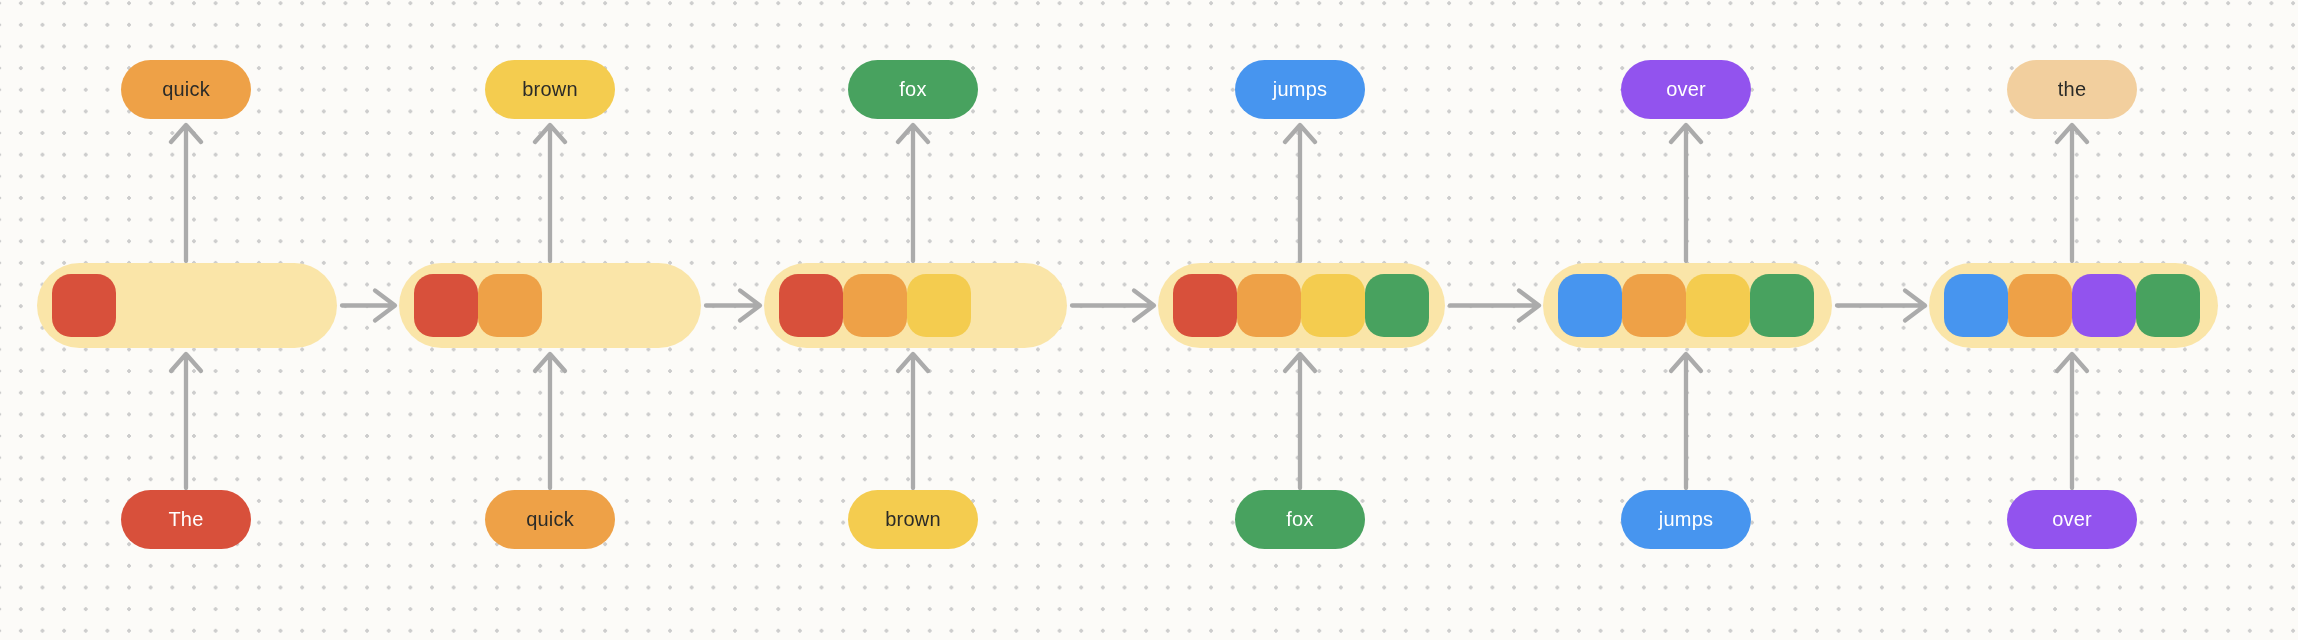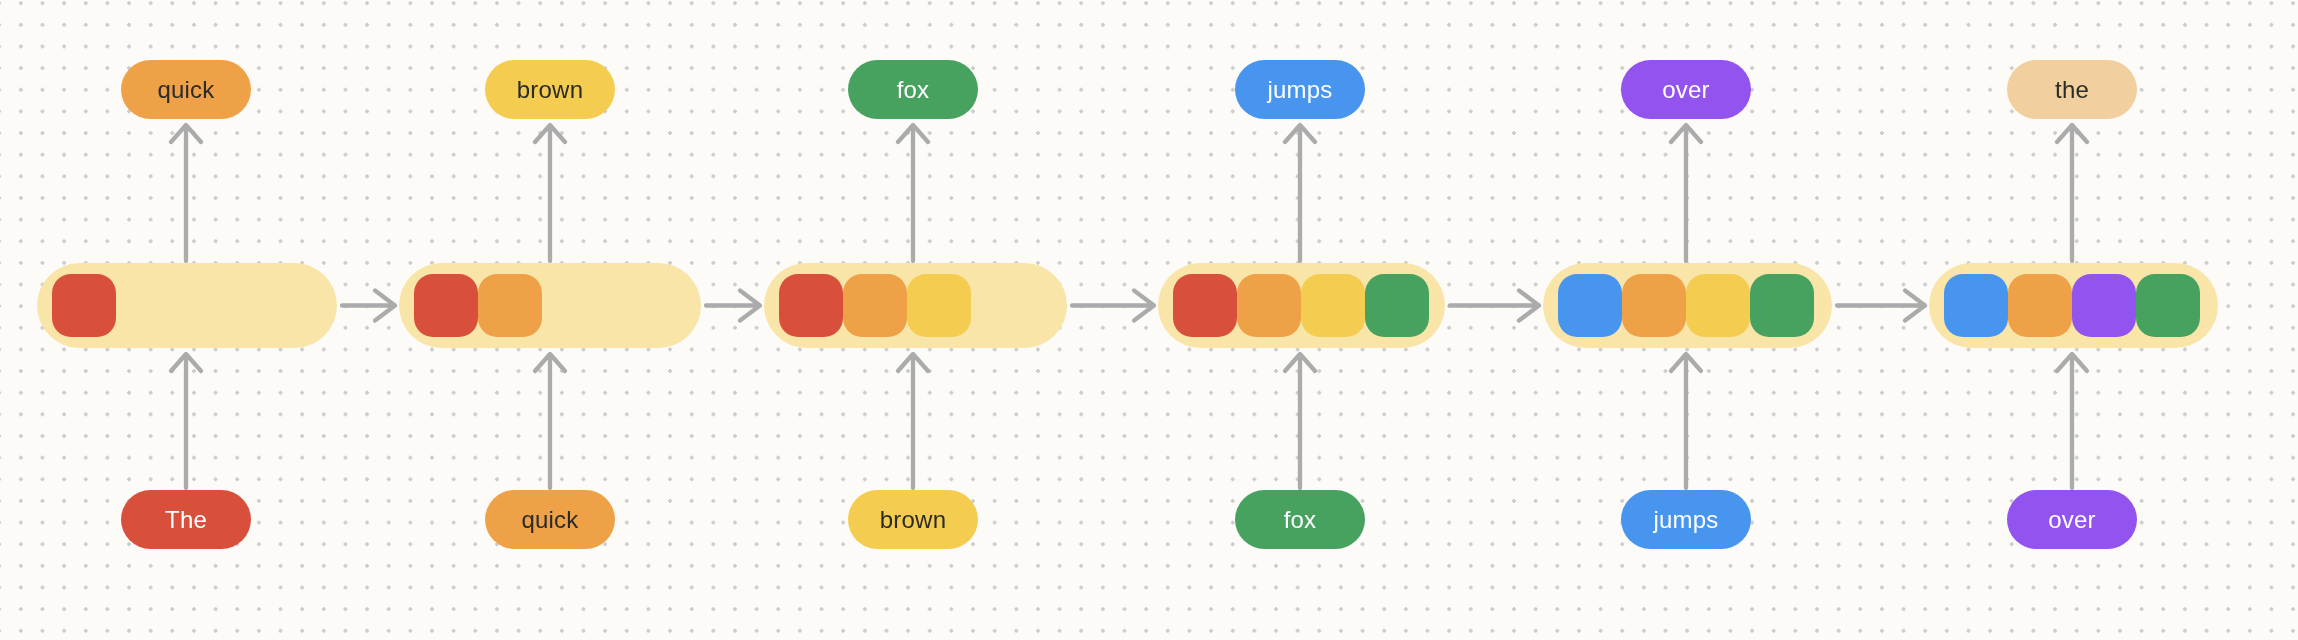--- a/index.html
+++ b/index.html
@@ -11,21 +11,21 @@
     position:relative;width:2298px;height:640px;
     background-color:#FCFBF8;
     background-image:radial-gradient(circle, #CDCDCD 1.6px, transparent 1.9px);
     background-size:21.65px 21.65px;
     background-position:10px 14px;
   }
   .arrow-layer{position:absolute;left:0;top:0;pointer-events:none;}
   .token-pill{
     position:absolute;width:130px;height:59px;border-radius:29.5px;
     display:flex;align-items:center;justify-content:center;
-    font-size:24px;letter-spacing:0.2px;
+    font-size:20px;letter-spacing:0.2px;
   }
   .memory-container{
     position:absolute;top:263px;height:85px;border-radius:42.5px;
   }
   .memory-pill{
     position:absolute;top:11px;width:64px;height:63px;border-radius:19px;
   }
   .label{white-space:nowrap;}
 </style>
 </head>

